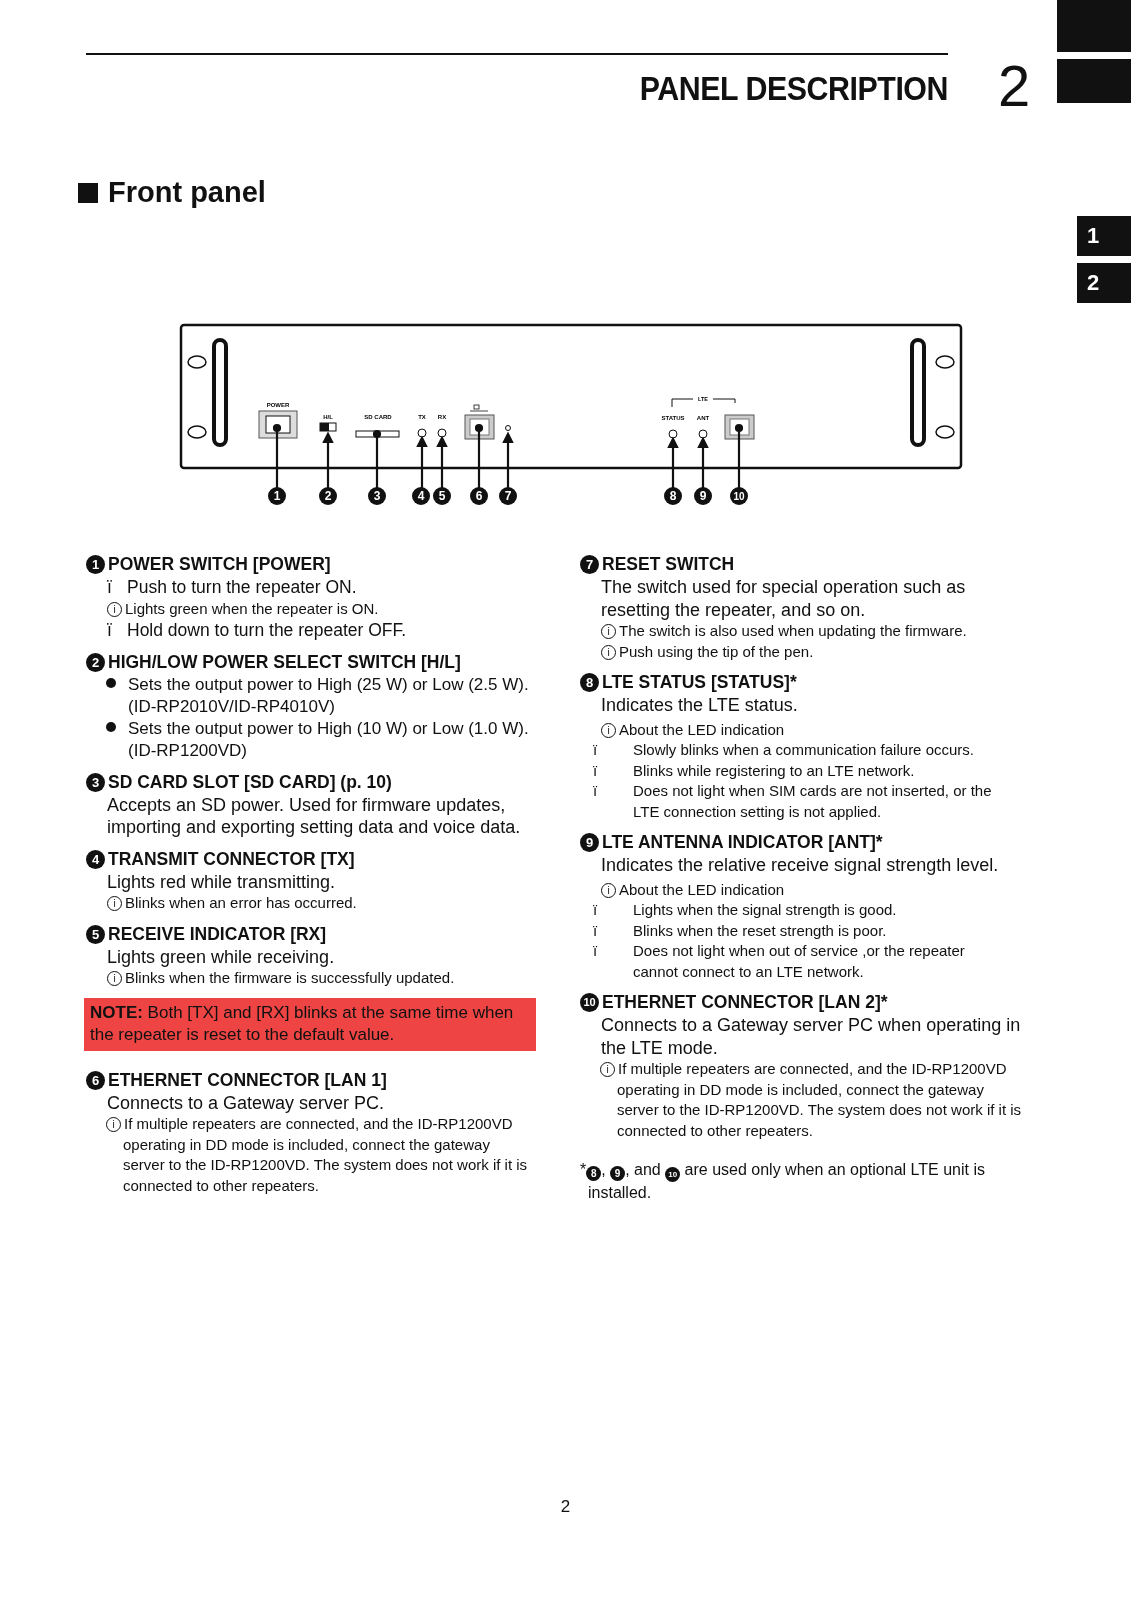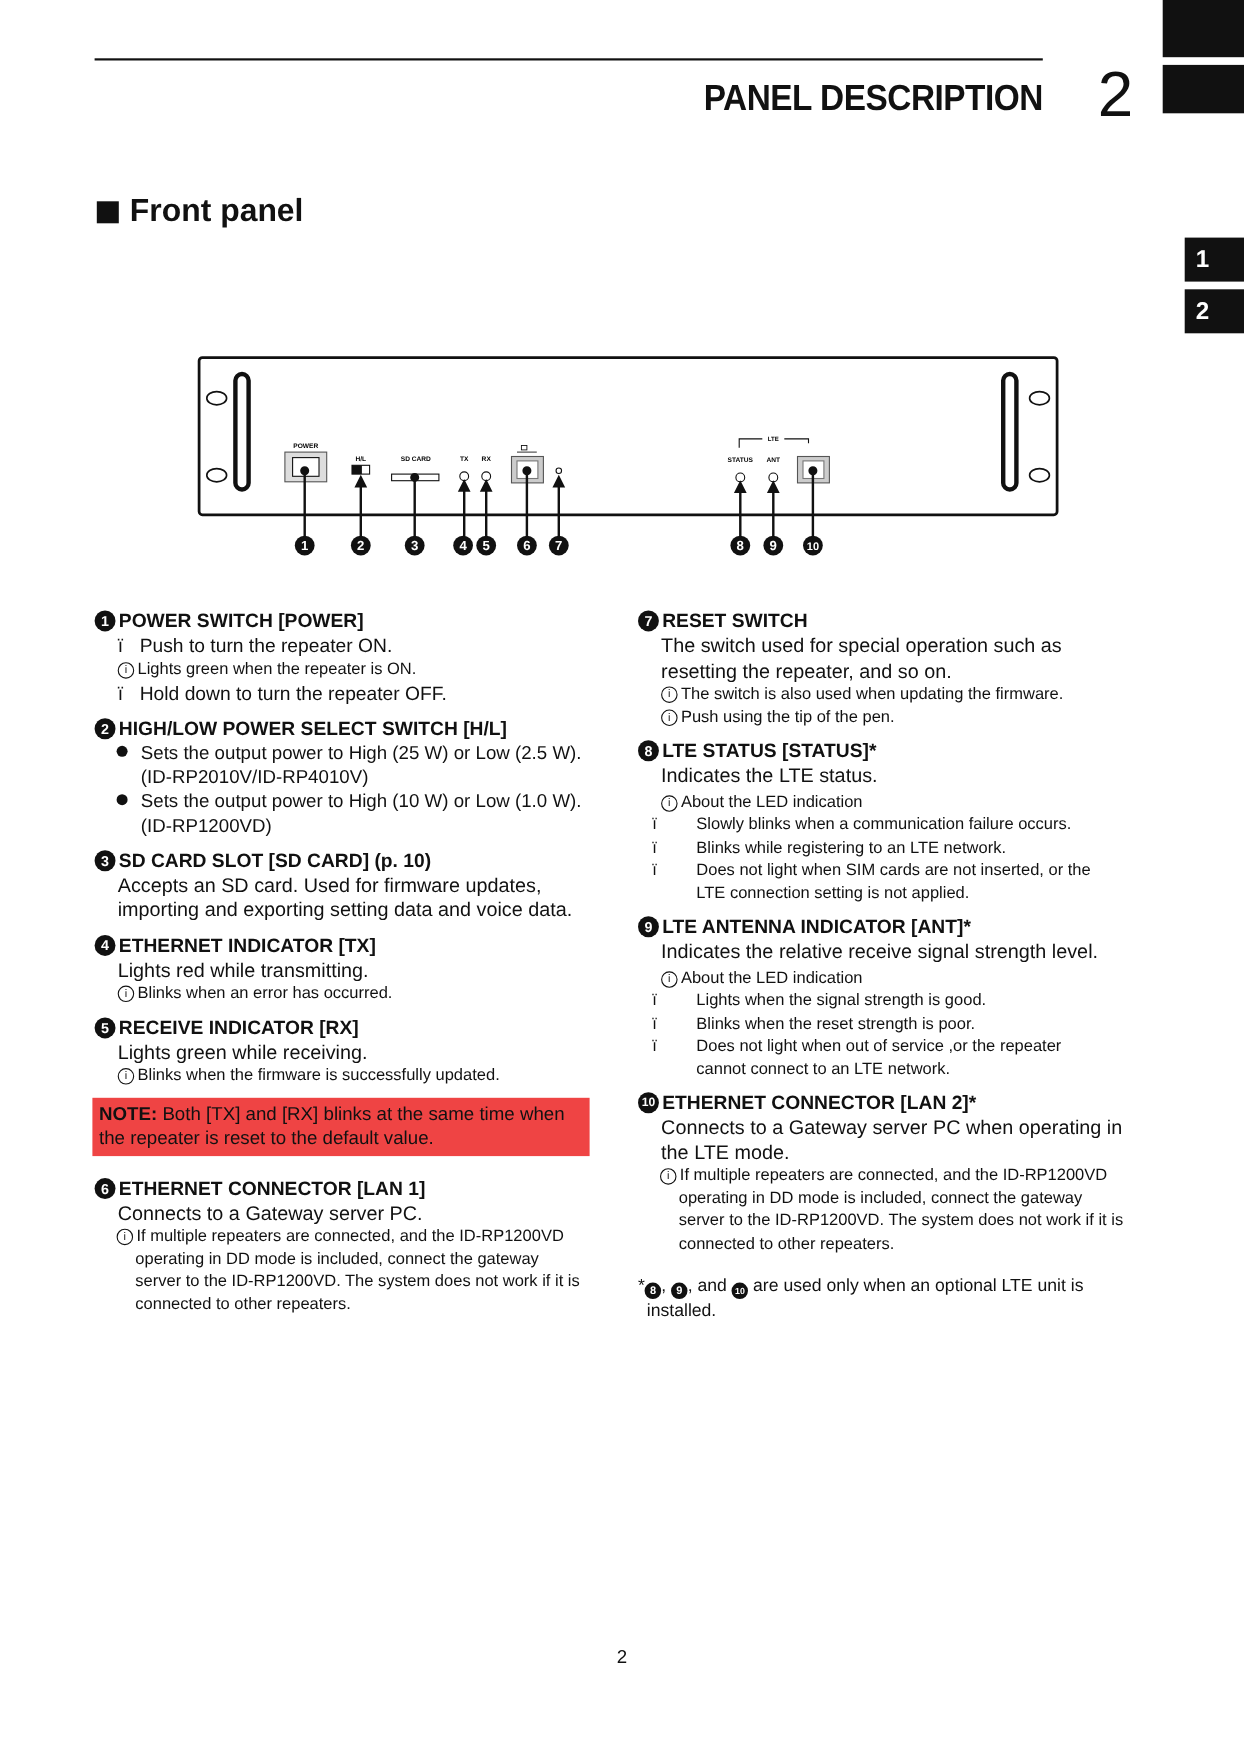--- a/index.html
+++ b/index.html
@@ -4,21 +4,21 @@
 <style>
   html,body{margin:0;padding:0;background:#fff;}
   body{width:1131px;height:1600px;position:relative;overflow:hidden;font-family:"Liberation Sans",sans-serif;color:#111;}
   .abs{position:absolute;}
   .top-rule{left:86px;top:53px;width:862px;height:2px;background:#111;}
   .chapter-title{left:560px;top:70px;width:388px;text-align:right;font-size:33px;font-weight:bold;letter-spacing:-0.5px;transform:scaleX(0.92);transform-origin:right center;}
   .chapter-num{left:998px;top:52px;font-size:58px;font-weight:normal;}
   .tab-top1{left:1057px;top:0;width:74px;height:52px;background:#111;}
   .tab-top2{left:1057px;top:59px;width:74px;height:44px;background:#111;}
   .side-tab{left:1077px;width:54px;height:40px;background:#111;color:#fff;font-weight:bold;font-size:22px;line-height:40px;padding-left:10px;box-sizing:border-box;}
-  .section-head{left:88px;top:176px;font-size:29px;font-weight:bold;display:flex;align-items:center;}
+  .section-head{left:78px;top:176px;font-size:29px;font-weight:bold;display:flex;align-items:center;}
   .section-head .sq{width:20px;height:20px;background:#111;margin-right:10px;}
   .panel-svg{left:170px;top:310px;}
   .col{position:absolute;width:460px;}
   .col-left{left:86px;top:553px;}
   .col-right{left:591px;top:553px;}
   .item{margin-bottom:9px;}
   .item-head{display:flex;align-items:center;font-weight:bold;font-size:17.5px;line-height:23px;}
   .num{display:inline-flex;width:19px;height:19px;border-radius:50%;background:#111;color:#fff;font-size:13px;font-weight:bold;align-items:center;justify-content:center;margin-right:3px;flex-shrink:0;}
   .body-text{font-size:18px;line-height:22.5px;padding-left:21px;}
   .sub{font-size:15px;line-height:20.5px;padding-left:21px;}
@@ -162,28 +162,28 @@
     <div class="dot-cont">(ID-RP2010V/ID-RP4010V)</div>
     <div class="dot-item"><span class="dot"></span><span>Sets the output power to High (10 W) or Low (1.0 W).</span></div>
     <div class="dot-cont">(ID-RP1200VD)</div>
   </div>
 
   <div class="item">
     <div class="item-head">
         <span class="num">3</span>
         <span>SD CARD SLOT [SD CARD] (p. 10)</span>
       </div>
-    <div class="body-text">Accepts an SD card. Used for firmware updates,</div>
+    <div class="body-text">Accepts an SD power. Used for firmware updates,</div>
     <div class="body-text">importing and exporting setting data and voice data.</div>
   </div>
 
   <div class="item">
     <div class="item-head">
         <span class="num">4</span>
-        <span>ETHERNET INDICATOR [TX]</span>
+        <span>TRANSMIT CONNECTOR [TX]</span>
       </div>
     <div class="body-text">Lights red while transmitting.</div>
     <div class="sub" style="padding-left:21px"><span class="ic">i</span><span>Blinks when an error has occurred.</span></div>
   </div>
 
   <div class="item">
     <div class="item-head">
         <span class="num">5</span>
         <span>RECEIVE INDICATOR [RX]</span>
       </div>

